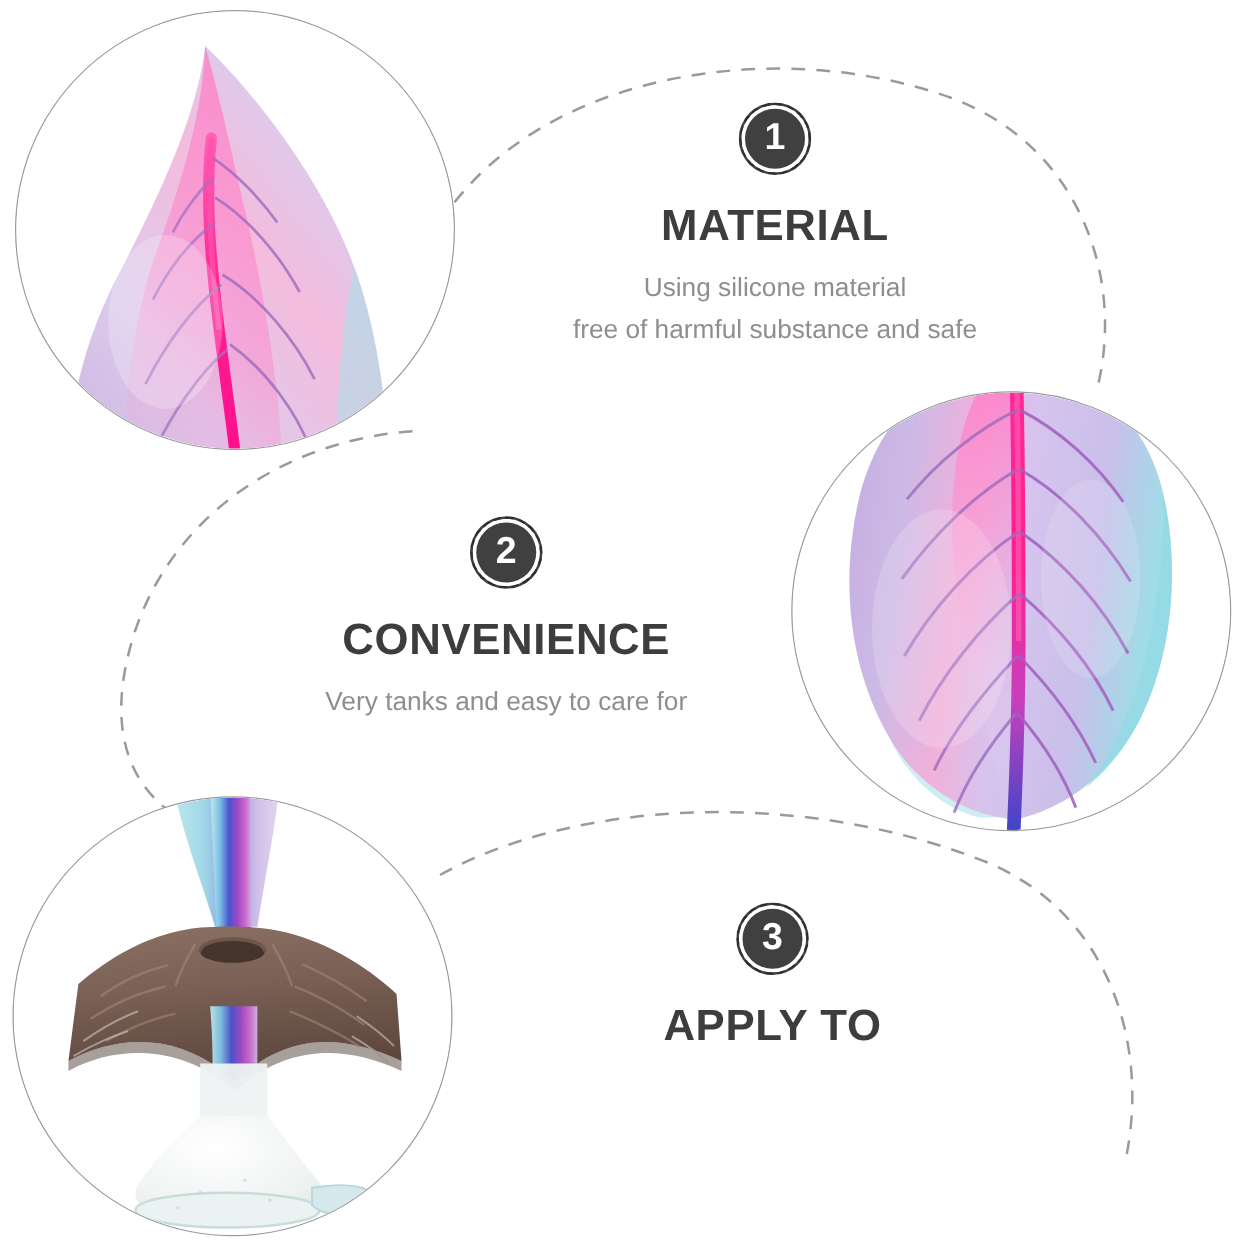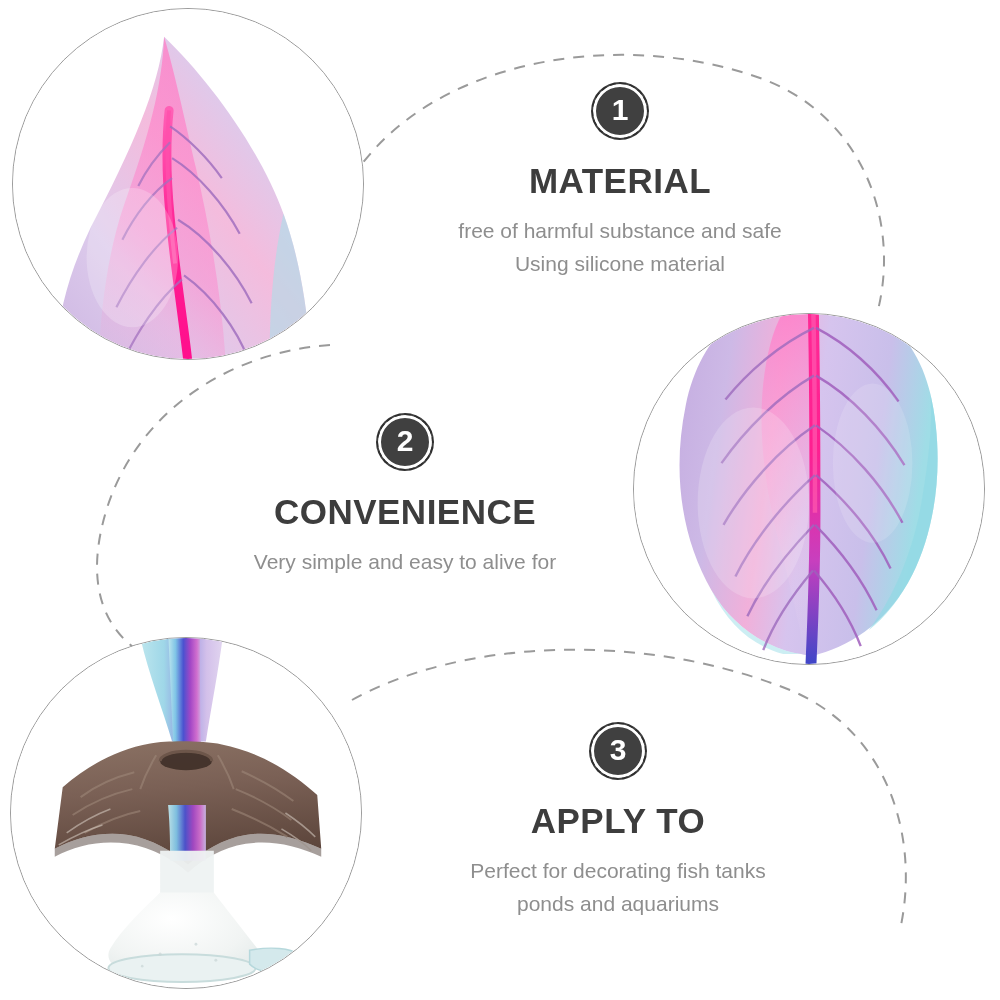--- a/index.html
+++ b/index.html
@@ -333,39 +333,35 @@
       </g>
     </svg>
   </div>
 
   <div class="step" style="left:370px; top:82px; width:500px;">
     <div class="badge">
       <span class="badge-num">1</span>
     </div>
     <div class="step-title">MATERIAL</div>
     <div class="step-desc">
+      <div>Using silicone material</div>
       <div>free of harmful substance and safe</div>
-      <div>Using silicone material</div>
     </div>
   </div>
 
   <div class="step" style="left:155px; top:413px; width:500px;">
     <div class="badge">
       <span class="badge-num">2</span>
     </div>
     <div class="step-title">CONVENIENCE</div>
     <div class="step-desc">
-      <div>Very simple and easy to alive for</div>
+      <div>Very tanks and easy to care for</div>
     </div>
   </div>
 
   <div class="step" style="left:368px; top:722px; width:500px;">
     <div class="badge">
       <span class="badge-num">3</span>
     </div>
     <div class="step-title">APPLY TO</div>
-    <div class="step-desc">
-      <div>Perfect for decorating fish tanks</div>
-      <div>ponds and aquariums</div>
-    </div>
   </div>
 
 </div>
 
 </body></html>

